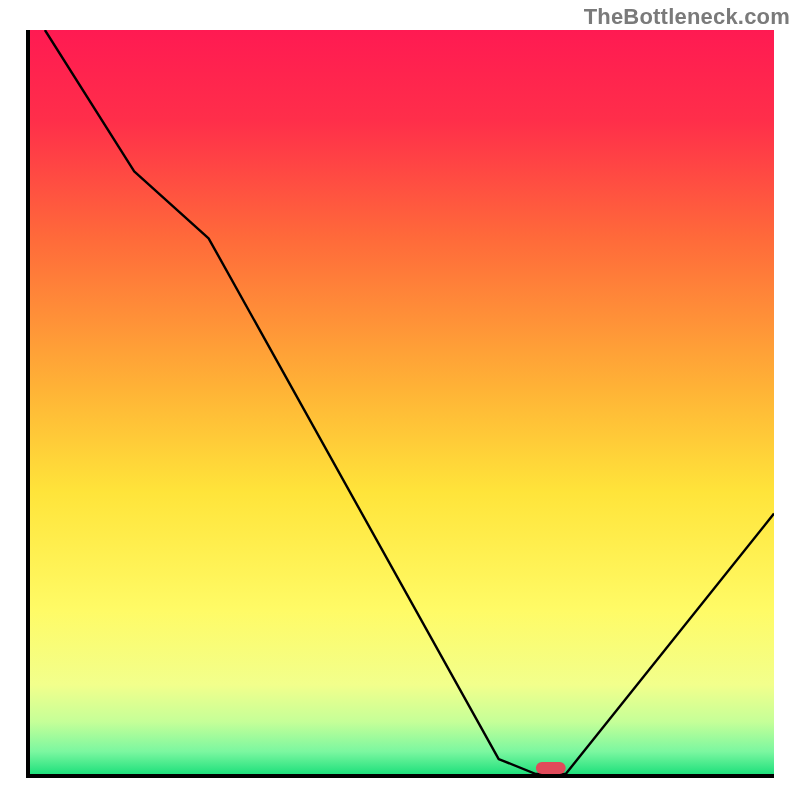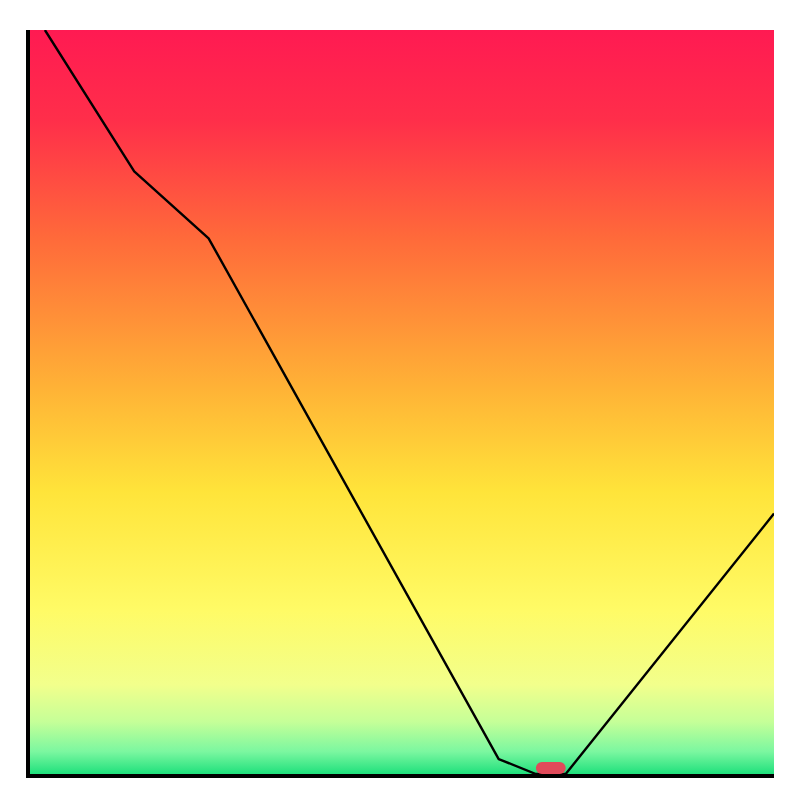--- a/index.html
+++ b/index.html
@@ -35,20 +35,21 @@
     box-sizing: border-box;
   }
   .plot svg {
     display: block;
   }
 </style>
 </head>
 <body>
 
 <div class="container">
+  <div class="watermark">TheBottleneck.com</div>
 
   <div class="plot">
     <svg id="chart-svg" width="744" height="744" viewBox="0 0 744 744" preserveAspectRatio="none">
       <defs>
         <linearGradient id="bg-grad" x1="0" y1="0" x2="0" y2="1">
             <stop offset="0%" stop-color="#ff1a52"></stop>
             <stop offset="12%" stop-color="#ff2e4a"></stop>
             <stop offset="28%" stop-color="#ff6a3a"></stop>
             <stop offset="48%" stop-color="#ffb236"></stop>
             <stop offset="62%" stop-color="#ffe43a"></stop>

